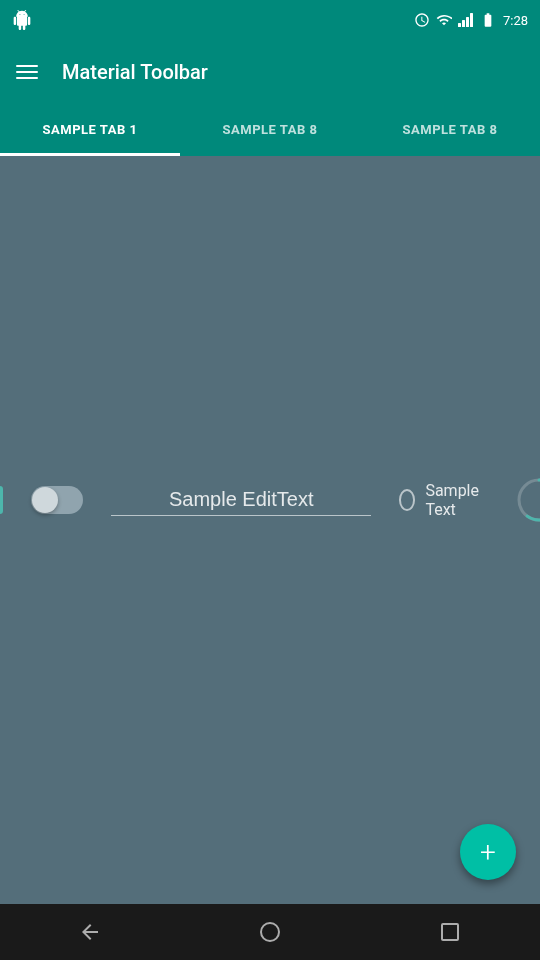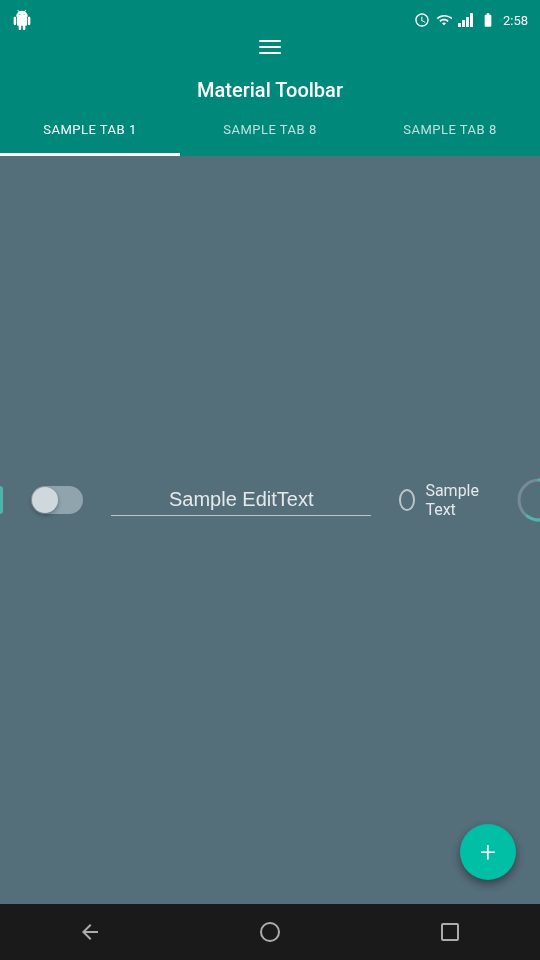--- a/index.html
+++ b/index.html
@@ -42,21 +42,20 @@
     }
 
     
     .toolbar {
       background: #00897B;
       height: 64px;
       display: flex;
       align-items: center;
       padding: 0 16px;
       gap: 24px;
-      flex-direction: column;
     }
 
     .toolbar-title {
       color: white;
       font-size: 20px;
       font-weight: 500;
     }
 
     .hamburger-icon {
       color: white;
@@ -84,21 +83,21 @@
       border-bottom: none;
     }
 
     .tab {
       flex: 1;
       display: flex;
       align-items: center;
       justify-content: center;
       color: rgba(255,255,255,0.75);
       font-size: 13px;
-      font-weight: 400;
+      font-weight: 700;
       letter-spacing: 0.5px;
       cursor: pointer;
       position: relative;
       padding-bottom: 2px;
       text-align: center;
     }
 
     .tab.active {
       color: white;
     }
@@ -309,21 +308,21 @@
     <div class="signal-bars">
       <span style="height:4px"></span>
       <span style="height:7px"></span>
       <span style="height:10px"></span>
       <span style="height:14px"></span>
     </div>
 
     <svg width="18" height="16" viewBox="0 0 24 24" fill="white">
       <path d="M15.67 4H14V2h-4v2H8.33C7.6 4 7 4.6 7 5.33v15.33C7 21.4 7.6 22 8.33 22h7.33c.74 0 1.34-.6 1.34-1.33V5.33C17 4.6 16.4 4 15.67 4z"></path>
     </svg>
-    <span>2:58</span>
+    <span>7:28</span>
   </div>
 </div>
 
 <div class="toolbar">
   <div class="hamburger-icon">
     <span></span>
     <span></span>
     <span></span>
   </div>
   <span class="toolbar-title">Material Toolbar</span>

